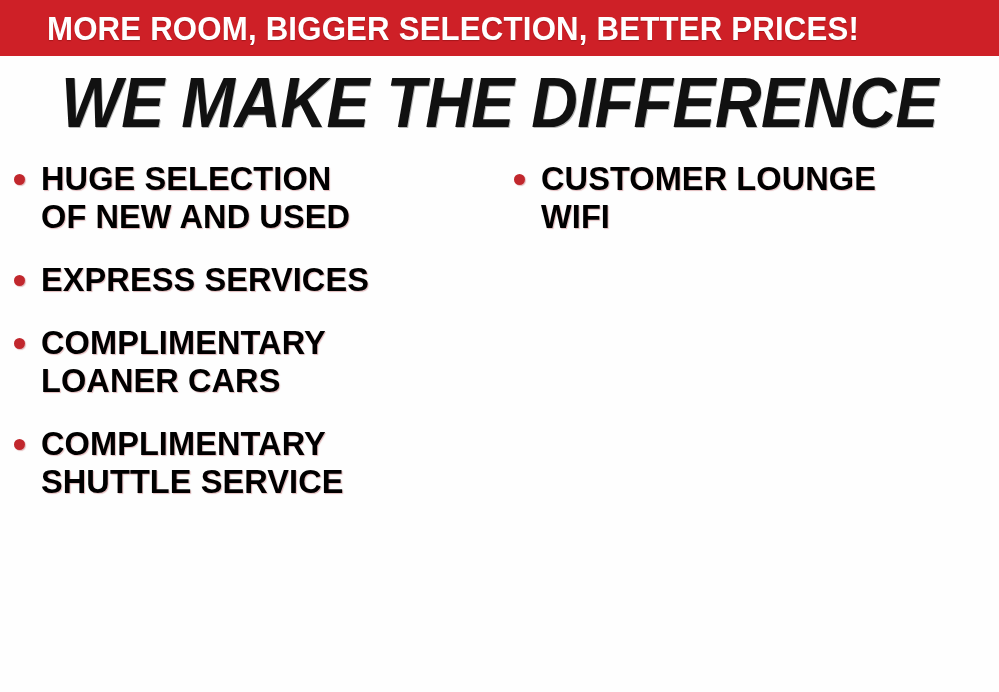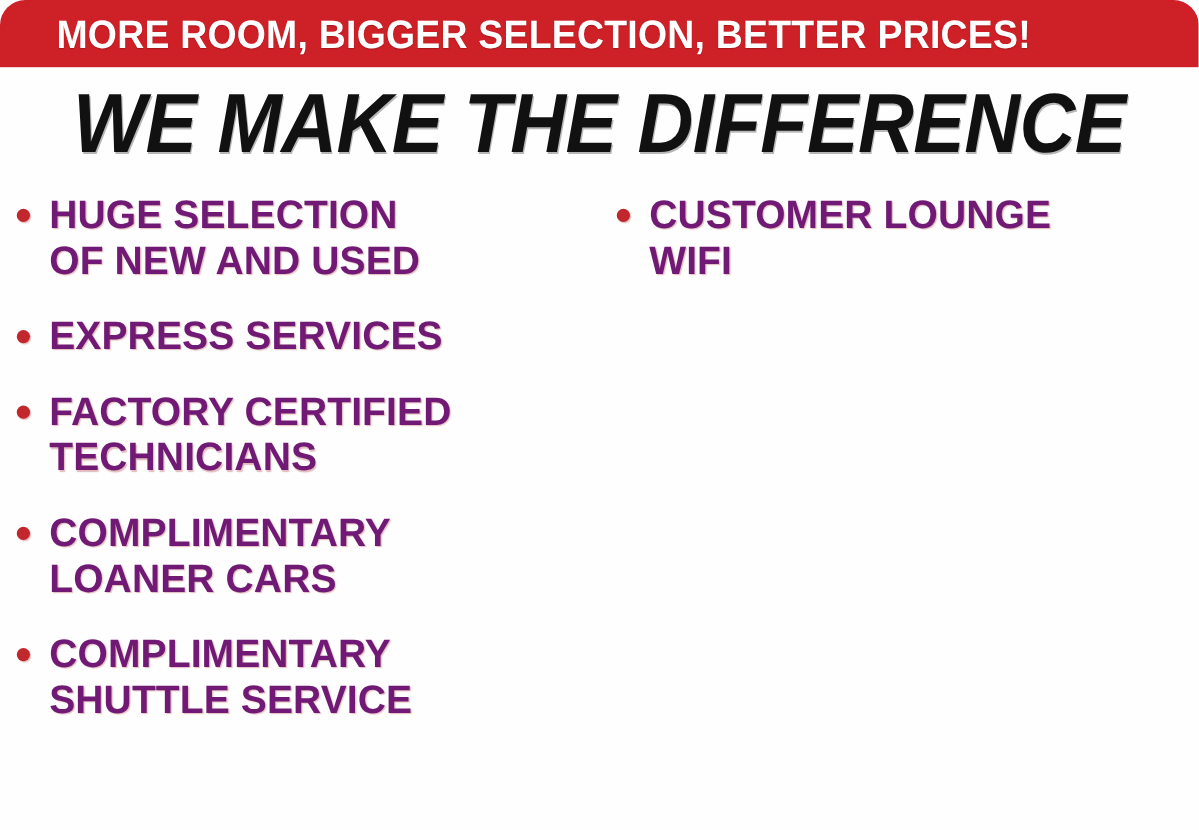--- a/index.html
+++ b/index.html
@@ -14,21 +14,20 @@
     overflow: hidden;
     position: relative;
   }
 
   #poster {
     position: relative;
     width: 999px;
     height: 692px;
     background: #fefefe;
     overflow: hidden;
-    border-radius: 21px;
   }
 
   
   .banner {
     position: absolute;
     left: 0;
     top: 0;
     width: 999px;
     height: 56px;
     background: #ce2027;
@@ -81,21 +80,21 @@
   .column {
     position: absolute;
     top: 0;
   }
   .column-left  { left: 14px;  width: 490px; }
   .column-right { left: 514px; width: 485px; }
 
   .bullet-item {
     display: flex;
     align-items: flex-start;
-    color: #701a75;
+    color: #000000;
     font-family: "Liberation Sans", sans-serif;
     font-weight: bold;
     font-size: 33px;
     line-height: 38px;
     letter-spacing: 0.1px;
     text-shadow: 1px 1px 1px rgba(160, 30, 36, 0.30);
   }
   .column-left  .bullet-item { margin-bottom: 25px; }
   .column-right .bullet-item { margin-bottom: 23px; }
 
@@ -140,25 +139,20 @@
         <span class="bullet-dot"></span>
         <span class="bullet-label">HUGE SELECTION
 OF NEW AND USED</span>
       </div>
 
       <div class="bullet-item">
         <span class="bullet-dot"></span>
         <span class="bullet-label">EXPRESS SERVICES</span>
       </div>
 
-      <div class="bullet-item">
-        <span class="bullet-dot"></span>
-        <span class="bullet-label">FACTORY CERTIFIED
-TECHNICIANS</span>
-      </div>
 
       <div class="bullet-item">
         <span class="bullet-dot"></span>
         <span class="bullet-label">COMPLIMENTARY
 LOANER CARS</span>
       </div>
 
       <div class="bullet-item">
         <span class="bullet-dot"></span>
         <span class="bullet-label">COMPLIMENTARY

